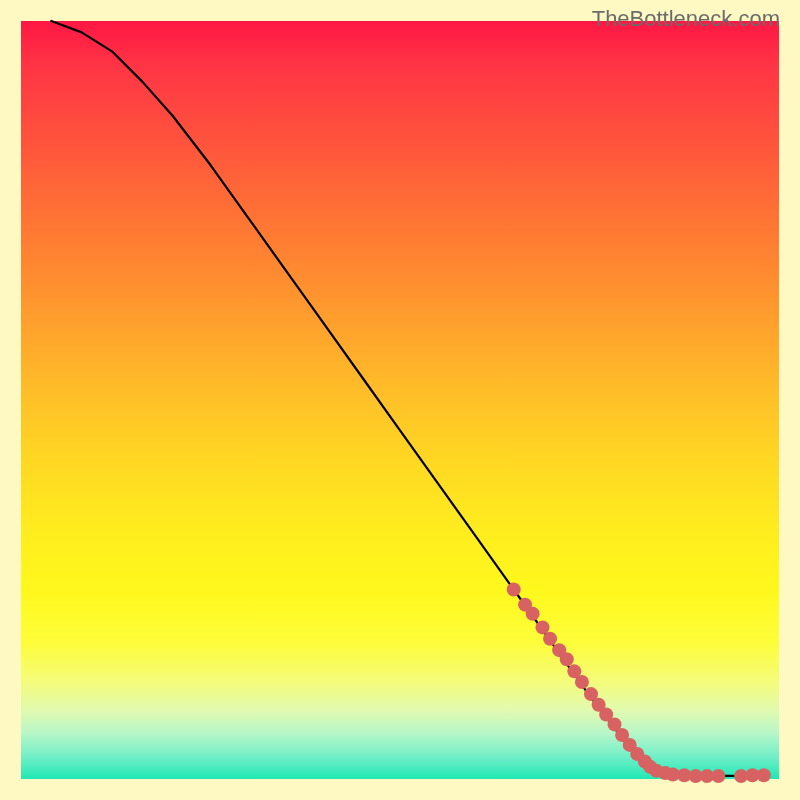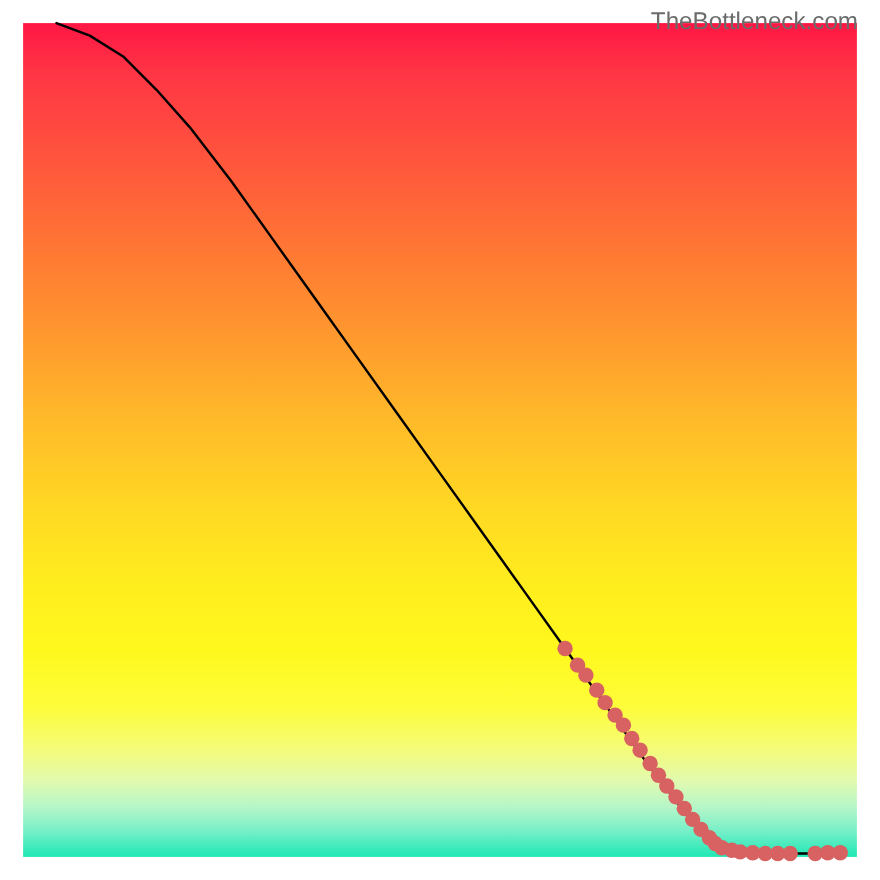--- a/index.html
+++ b/index.html
@@ -1,20 +1,20 @@
 <!DOCTYPE html>
 <html><head>
 <meta charset="utf-8">
 <style>
   * { margin: 0; padding: 0; box-sizing: border-box; }
   html, body { width: 800px; height: 800px; background: #000; overflow: hidden; }
   .container {
     width: 800px;
     height: 800px;
-    background: #ffffff;
+    background: #fef9c3;
     position: relative;
   }
   .watermark {
     position: absolute;
     top: 6px;
     right: 20px;
     color: #6b6b6b;
     font-family: Arial, Helvetica, sans-serif;
     font-size: 22px;
     z-index: 10;

